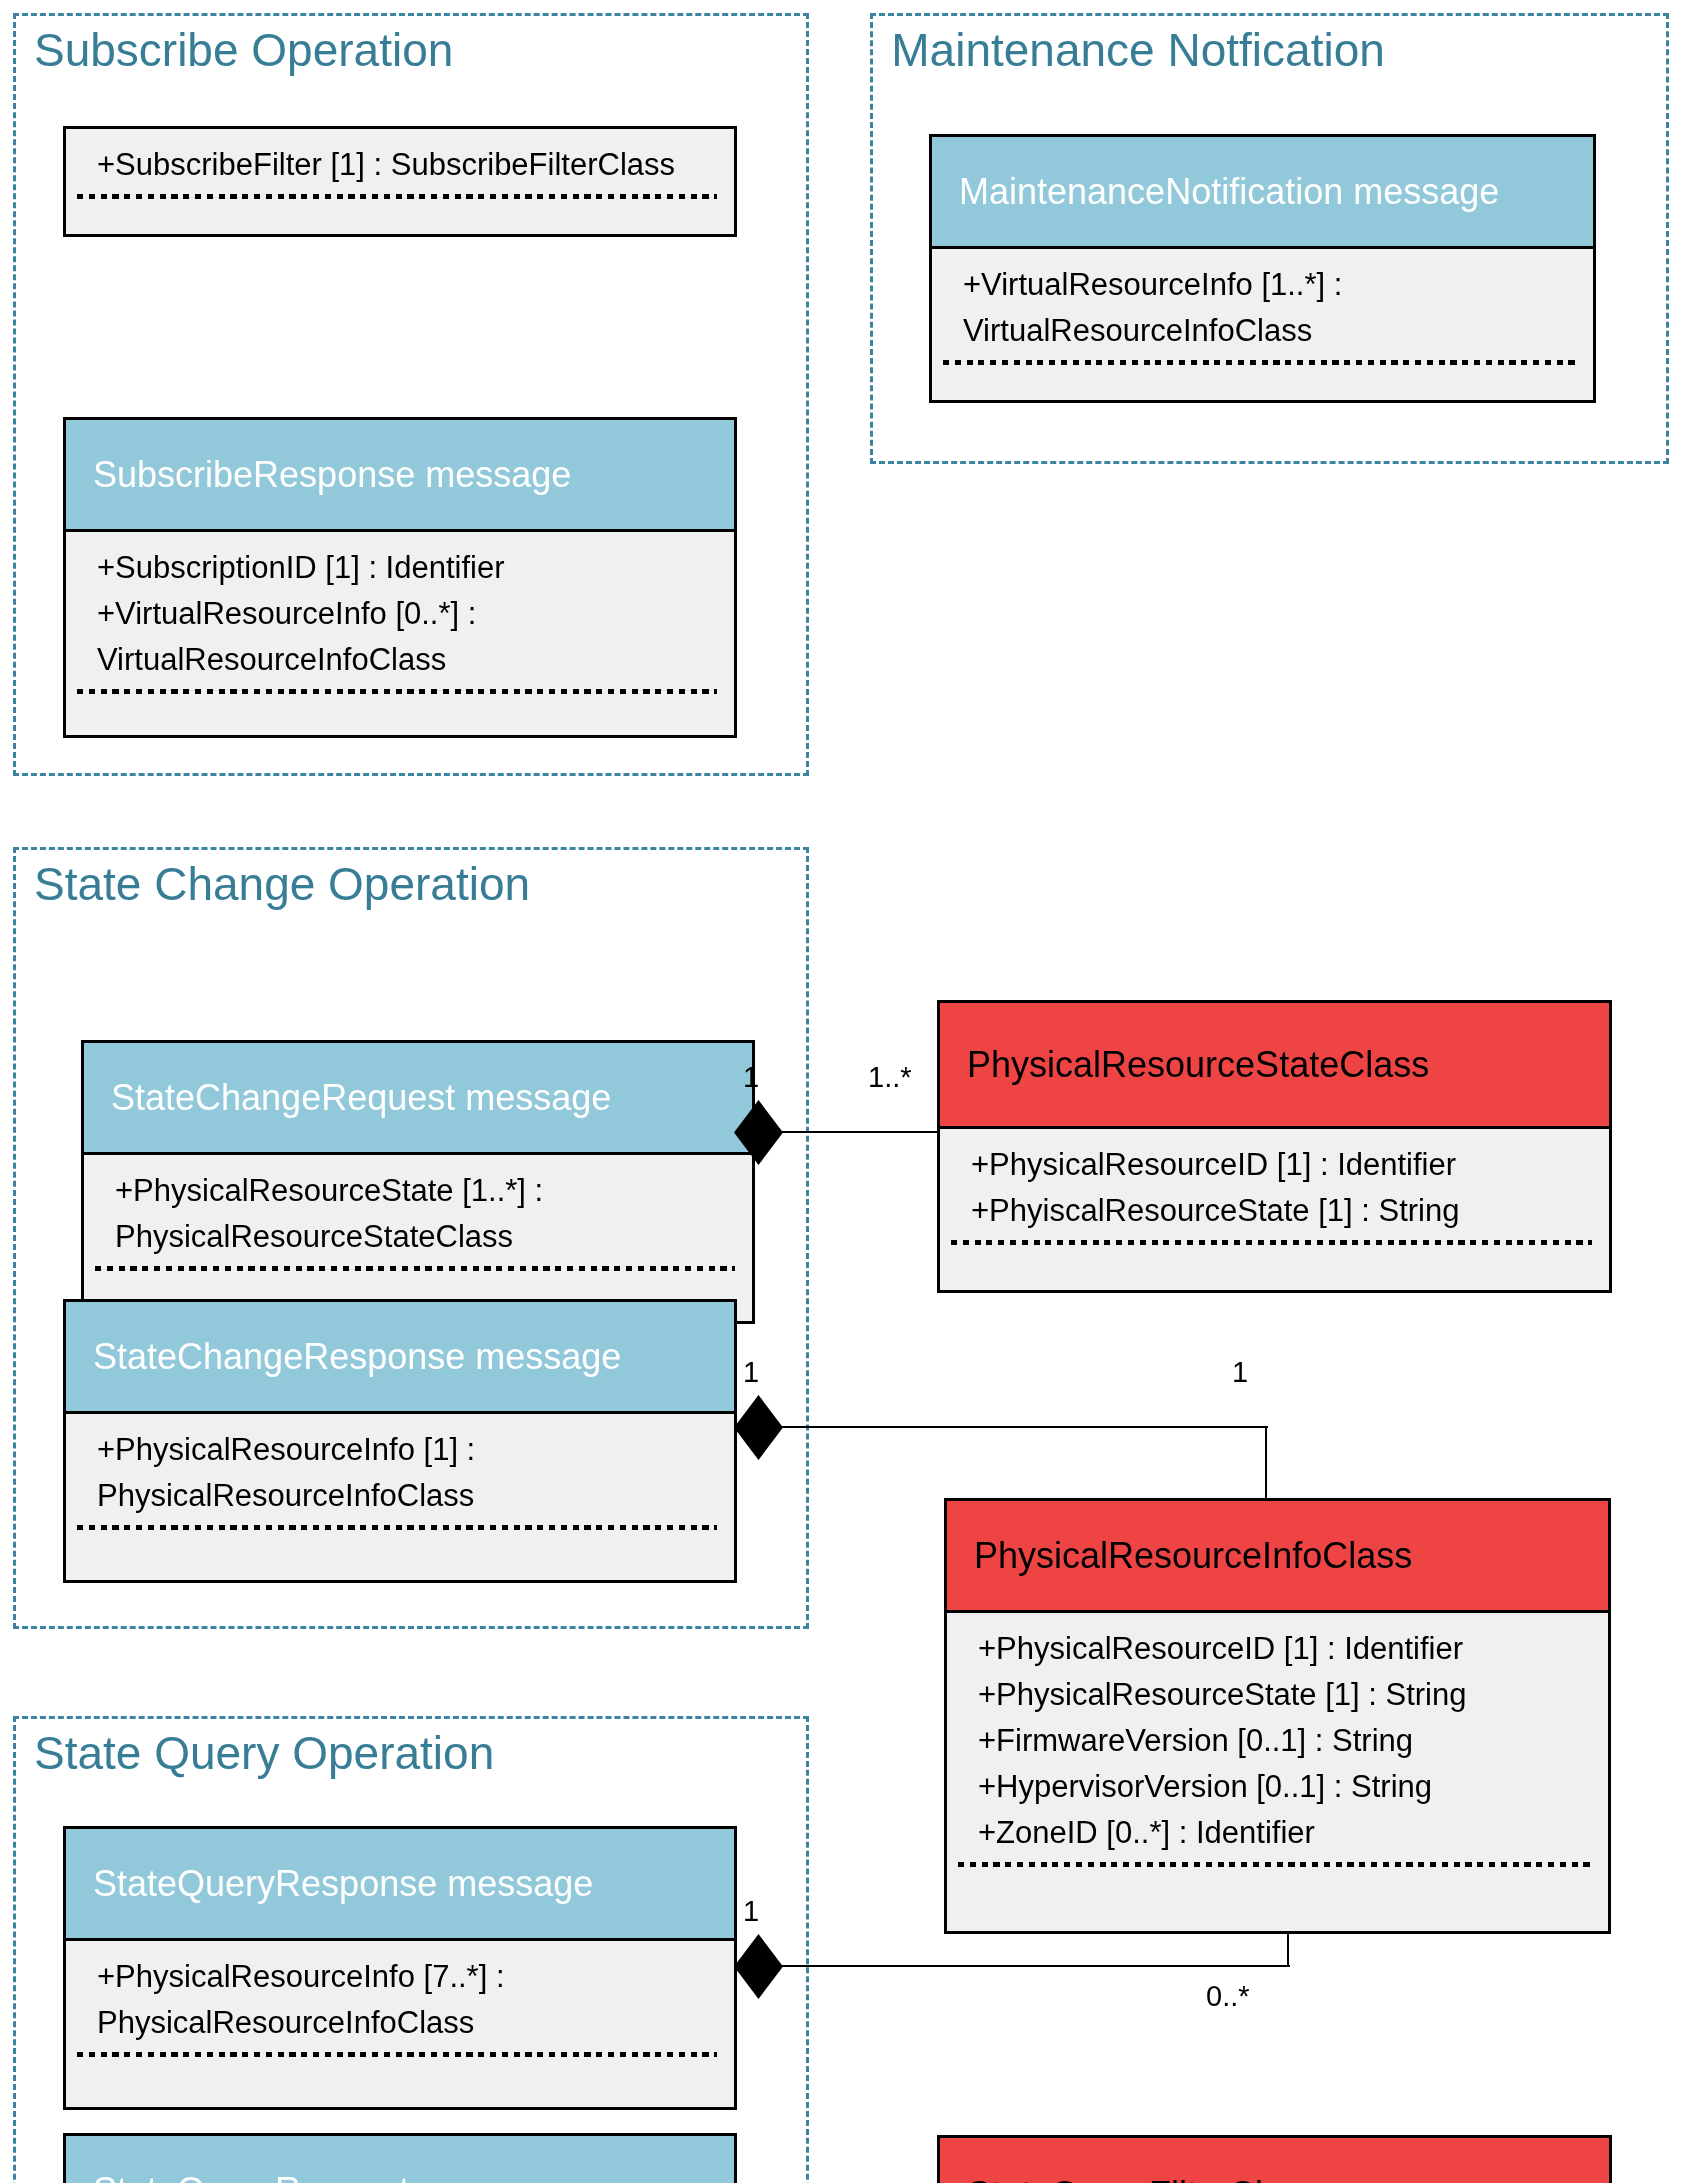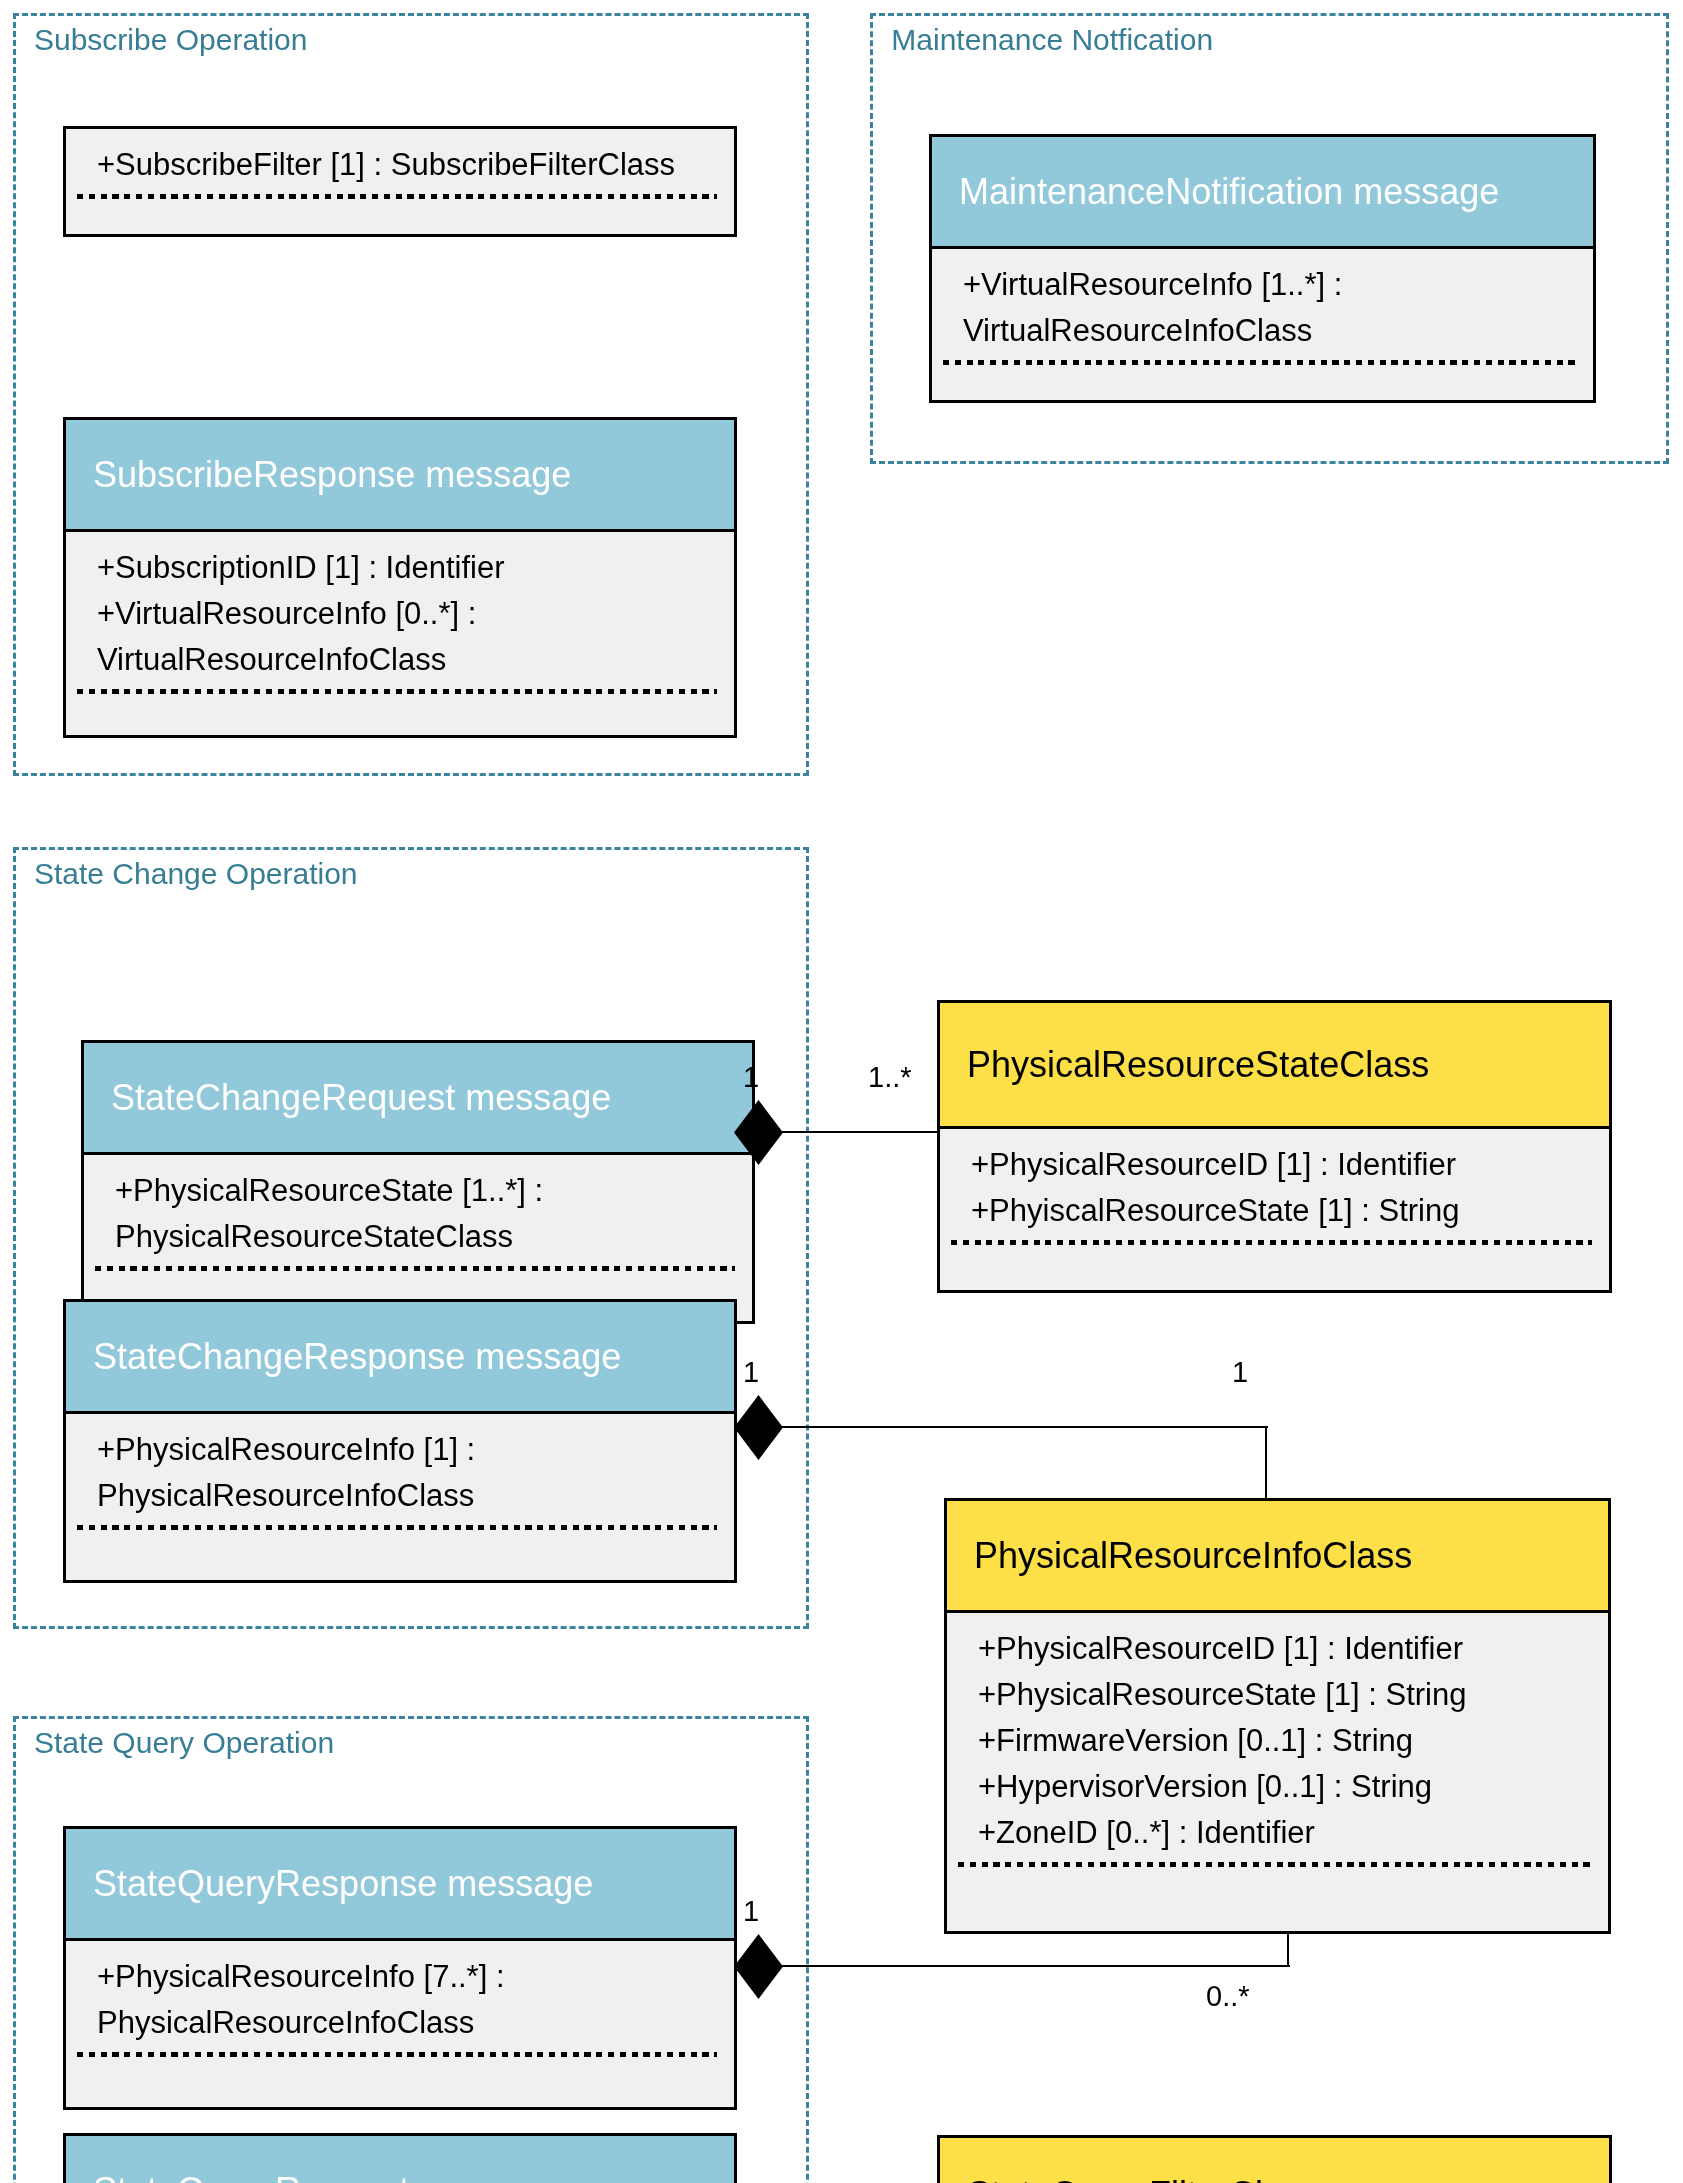--- a/index.html
+++ b/index.html
@@ -12,42 +12,42 @@
   }
   .group{
     position:absolute;
     border:3.5px dashed var(--teal-border,#3a84a0);
     box-sizing:border-box;
     background:transparent;
   }
   .group-title{
     position:absolute;
     left:18.3px;top:7px;
-    font-size:30px;
+    font-size:46px;
     color:var(--teal-title,#377d96);
     white-space:nowrap;
     letter-spacing:0px;
   }
   .umlbox{
     position:absolute;
     border:3.9px solid #000;
     box-sizing:content-box;
     background:#fff;
   }
   .hdr{
     background:var(--header-fill,#92c9da);
     color:#ffffff;
     display:flex;align-items:center;
     padding-left:27px;
     font-size:36px;
     border-bottom:3.9px solid #000;
     white-space:nowrap;
   }
   .hdr.white{
-    background:#fde047;
+    background:#ef4444;
     color:#000000;
   }
   .attrs{
     background:var(--attr-fill,#f0f0f0);
     padding-top:13px;
     box-sizing:border-box;
   }
   .attr{
     margin:0;
     padding-left:31px;

